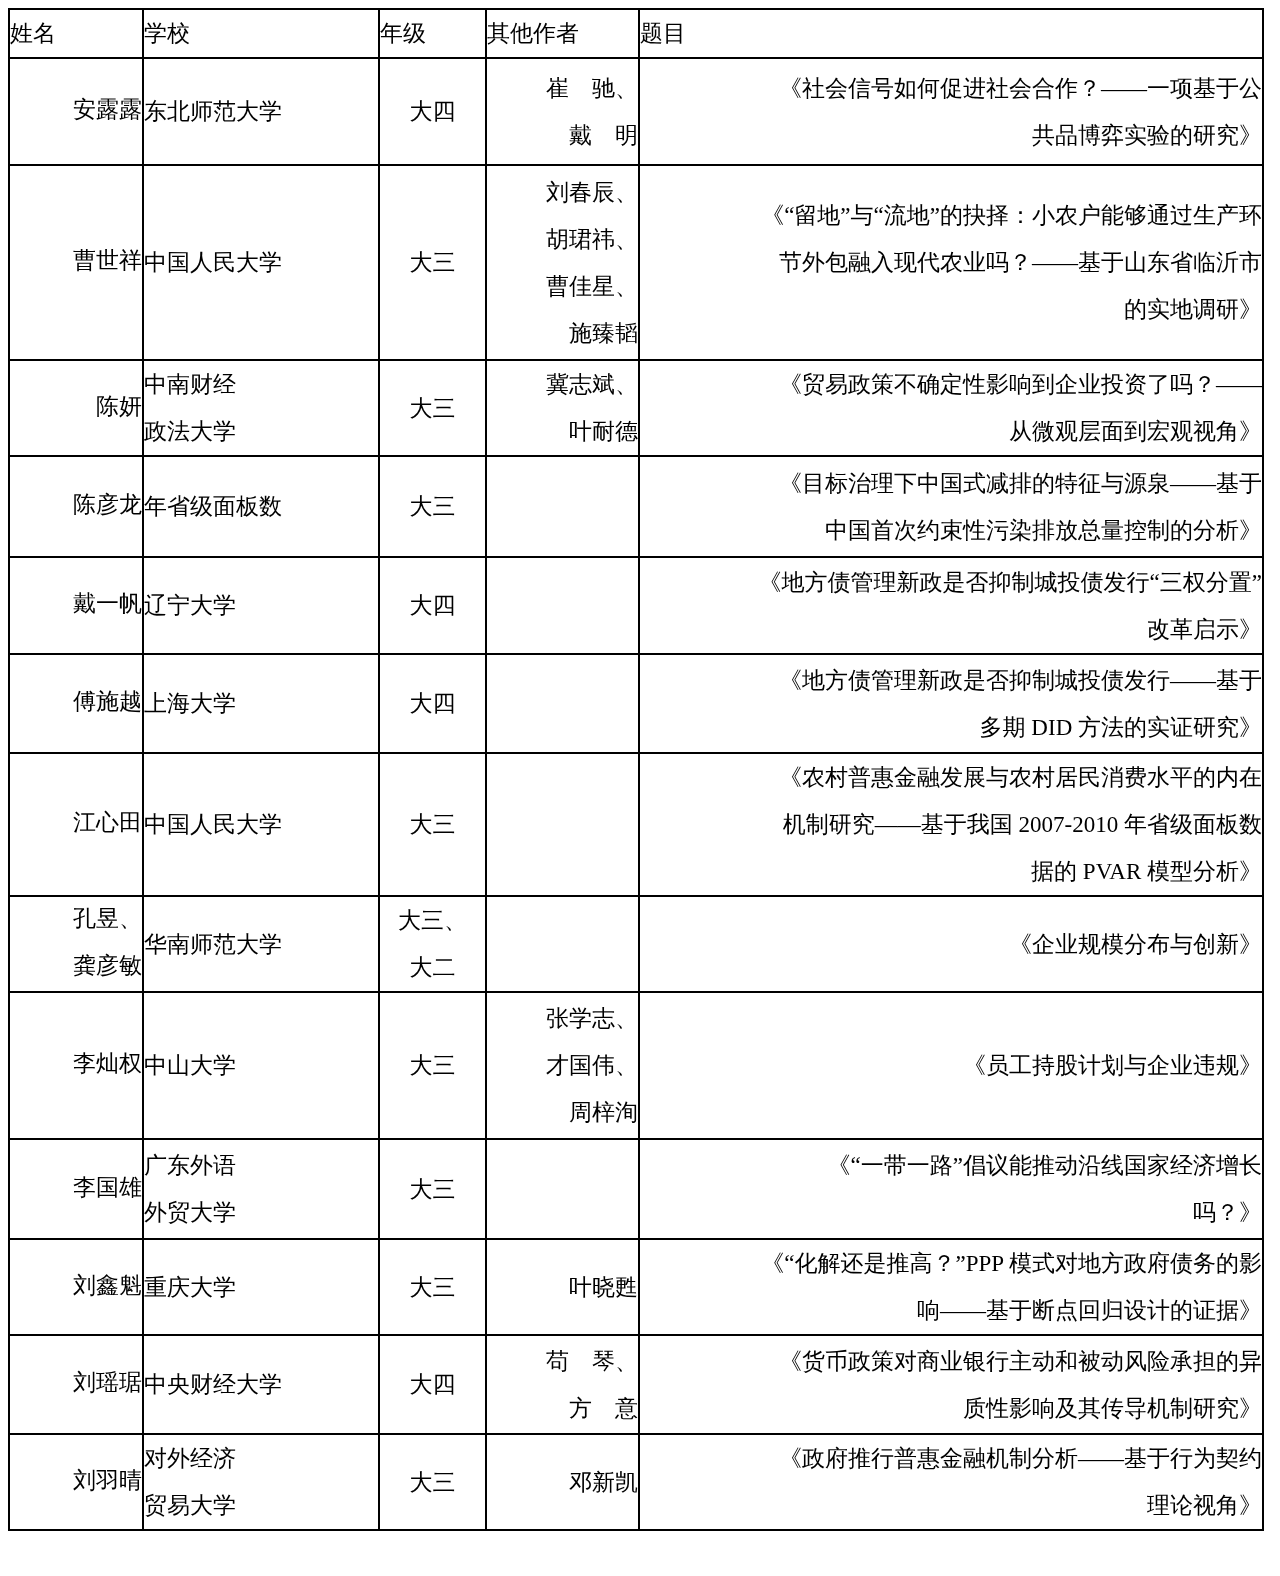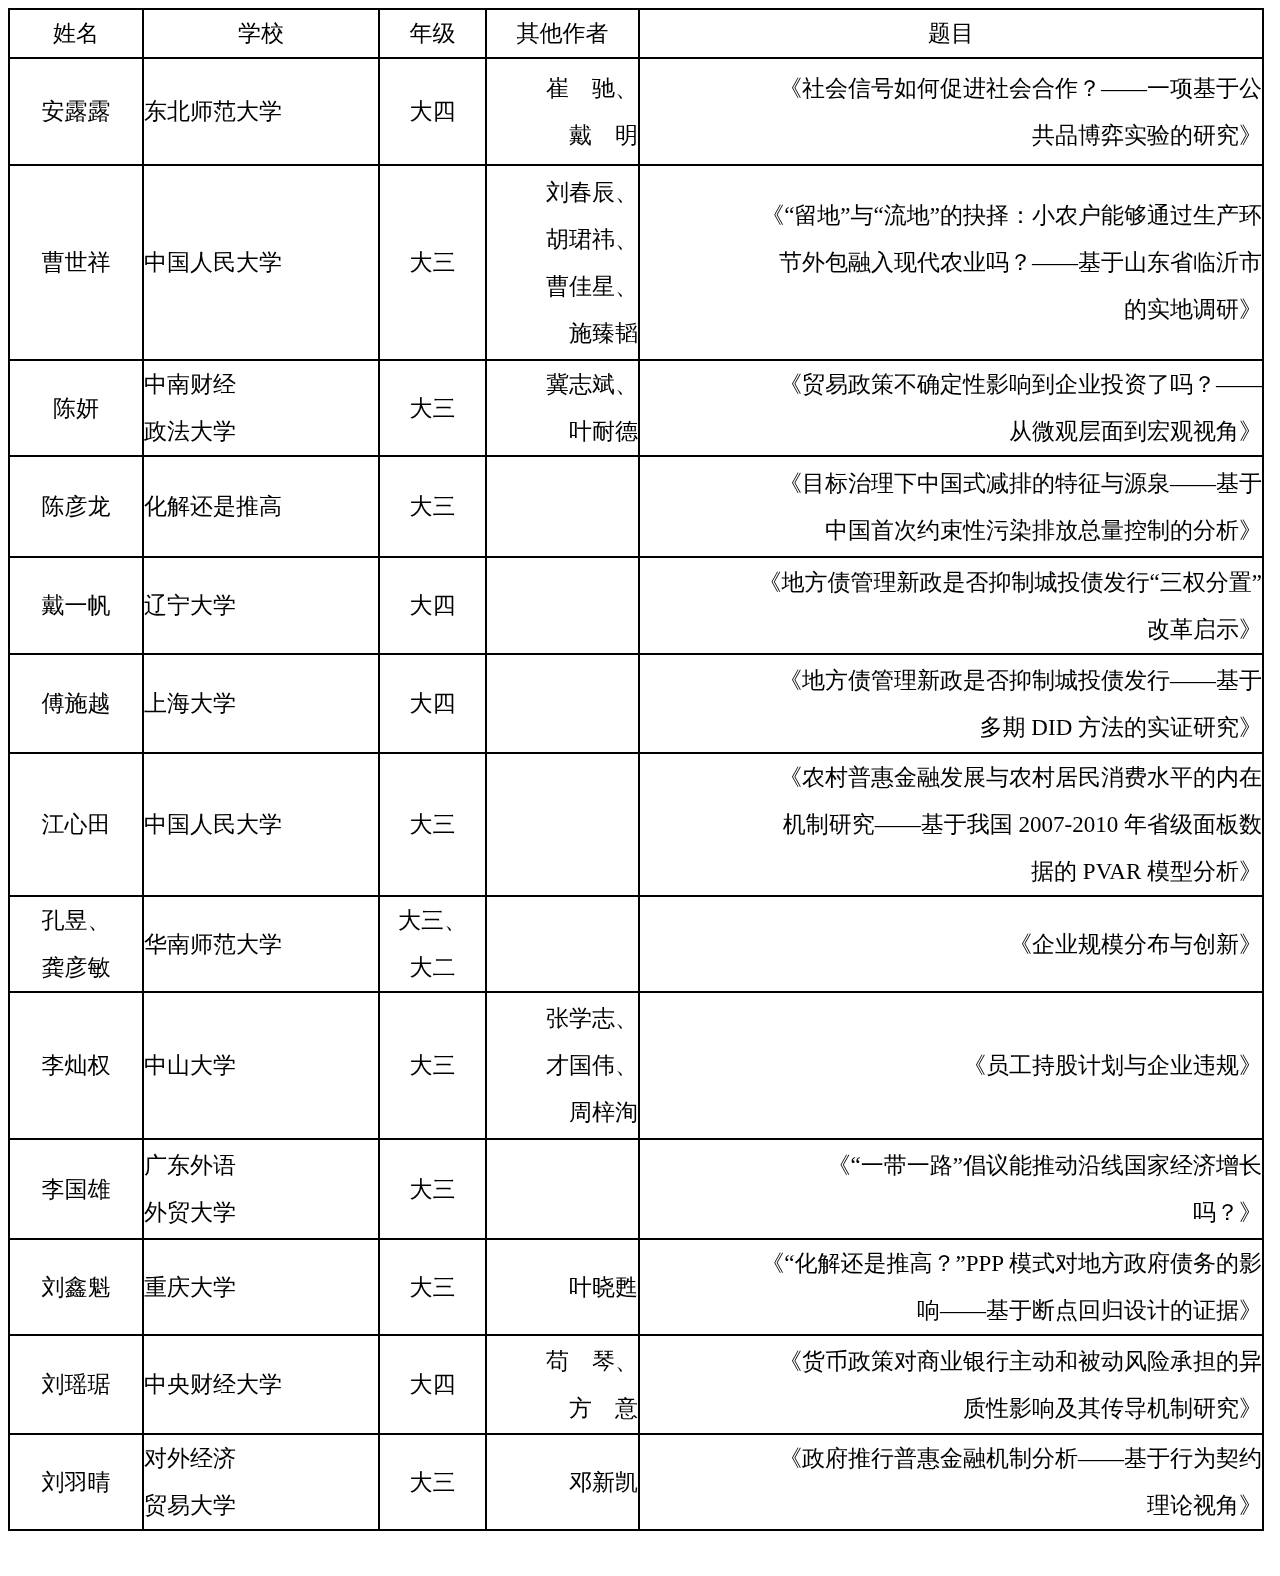--- a/index.html
+++ b/index.html
@@ -23,28 +23,28 @@
     border: 2px solid #000000;
     font-size: 23px;
     font-weight: normal;
     line-height: 47px;
     vertical-align: middle;
     white-space: pre-line;
     overflow: hidden;
     padding: 0;
   }
   thead tr { height: 47px; }
-  thead th { text-align: center; }
+  thead th { text-align: left; }
   col.c-name      { width: 134px; }
   col.c-school    { width: 236px; }
   col.c-grade     { width: 107px; }
   col.c-coauthors { width: 153px; }
   col.c-title     { width: 624px; }
 
-  td.col-name      { text-align: center;   padding-left: 16px; }
+  td.col-name      { text-align: right;   padding-left: 16px; font-family: Liberation Mono, monospace; }
   td.col-school    { text-align: left; }
   td.col-grade     { text-align: center; border-radius: 25px; }
   td.col-coauthors { text-align: right;   padding-left: 12px; }
   td.col-title     { text-align: right;   padding-left: 8px; padding-right: 8px; margin-top: 48px; }
 
   tbody tr:nth-child(1)  { height: 107px; }
   tbody tr:nth-child(2)  { height: 195px; }
   tbody tr:nth-child(3)  { height: 95px;  }
   tbody tr:nth-child(4)  { height: 101px; }
   tbody tr:nth-child(5)  { height: 97px;  }
@@ -104,21 +104,21 @@
         <td class="col-school">中南财经
 政法大学</td>
         <td class="col-grade">大三</td>
         <td class="col-coauthors">冀志斌、
 叶耐德</td>
         <td class="col-title">《贸易政策不确定性影响到企业投资了吗？——
 从微观层面到宏观视角》</td>
       </tr>
       <tr>
         <td class="col-name">陈彦龙</td>
-        <td class="col-school">化解还是推高</td>
+        <td class="col-school">年省级面板数</td>
         <td class="col-grade">大三</td>
         <td class="col-coauthors"></td>
         <td class="col-title">《目标治理下中国式减排的特征与源泉——基于
 中国首次约束性污染排放总量控制的分析》</td>
       </tr>
       <tr>
         <td class="col-name">戴一帆</td>
         <td class="col-school">辽宁大学</td>
         <td class="col-grade">大四</td>
         <td class="col-coauthors"></td>

